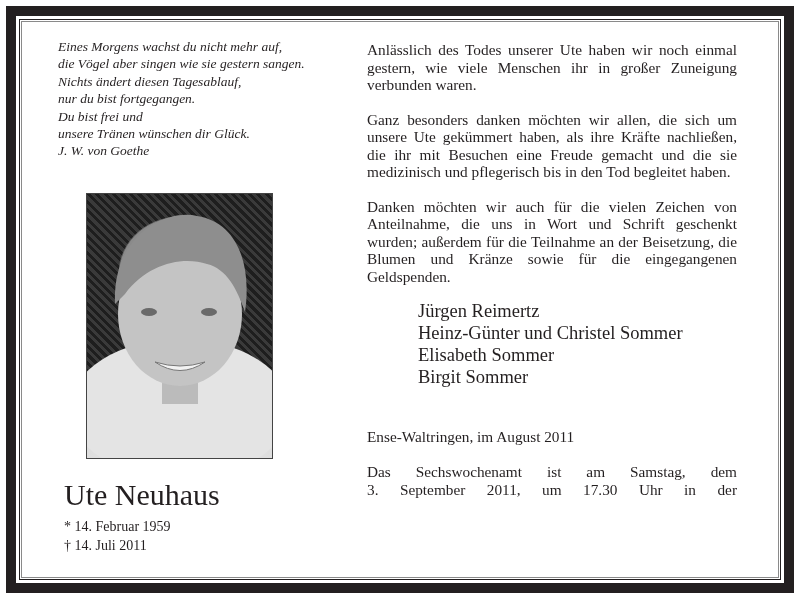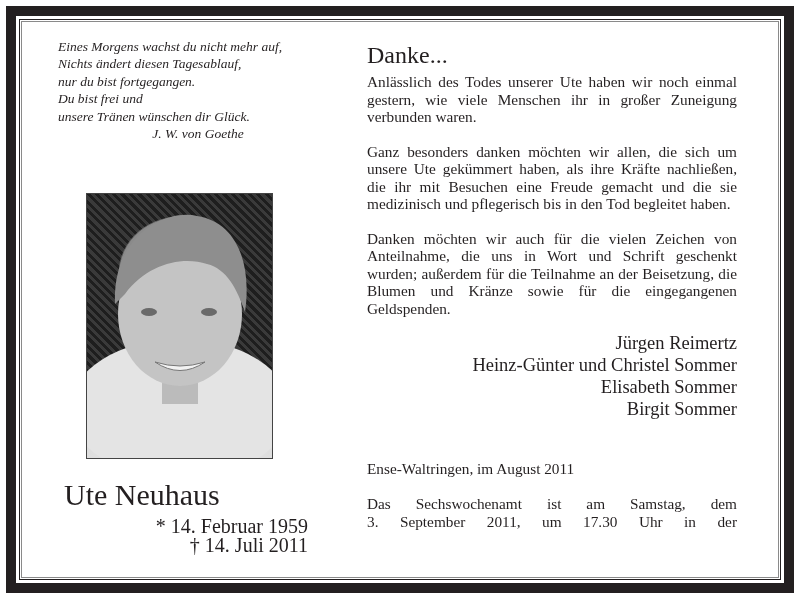--- a/index.html
+++ b/index.html
@@ -5,49 +5,50 @@
   html, body { margin:0; padding:0; background:#ffffff; }
   body { width:800px; height:599px; position:relative; overflow:hidden;
          font-family:"Liberation Serif","DejaVu Serif",serif; color:#231f20; }
   .frame-outer { position:absolute; left:6px; top:6px; width:788px; height:587px;
                  background:#231f20; box-sizing:border-box; }
   .frame-gap { position:absolute; left:16px; top:16px; width:768px; height:567px; background:#fff; }
   .frame-inner { position:absolute; left:19px; top:19px; width:762px; height:561px;
                  box-sizing:border-box; border:1.5px solid #231f20; outline:1.5px solid #8a8a8a; outline-offset:-3px; background:#fff; }
   .poem { position:absolute; left:58px; top:38px; width:280px; font-style:italic; font-size:13.5px; line-height:17.4px; }
   .poem div { white-space:nowrap; }
-  .poem .author { text-align:center; margin-top:0px; }
+  .poem .author { text-align:left; margin-top:0px; }
   .photo { position:absolute; left:86px; top:193px; width:187px; height:266px; box-sizing:border-box;
            border:1px solid #444; overflow:hidden;
            background:
              radial-gradient(ellipse 38% 32% at 50% 45%, #cfcfcf 0%, #bdbdbd 60%, transparent 62%),
              radial-gradient(ellipse 46% 30% at 50% 30%, #9d9d9d 0%, #8a8a8a 70%, transparent 72%),
              radial-gradient(ellipse 80% 30% at 50% 105%, #e8e8e8 0%, #dcdcdc 80%, transparent 82%),
              repeating-linear-gradient(45deg, #1e1e1e 0 3px, #3a3a3a 3px 6px); }
   .photo svg { position:absolute; left:0; top:0; }
   .name { position:absolute; left:64px; top:478px; width:244px; font-size:30px; line-height:34px; }
-  .dates { position:absolute; left:64px; top:517px; width:244px; text-align:right; font-size:20px; line-height:19px; }
+  .dates { position:absolute; left:64px; top:517px; width:244px; text-align:left; font-size:14px; line-height:19px; }
   .right { position:absolute; left:367px; top:41px; width:370px; }
   .title { font-size:24px; line-height:28px; margin-bottom:4px; }
   .para { font-size:15.3px; line-height:17.5px; text-align:justify; text-align-last:left; margin:0 0 17px 0; }
-  .names { margin-left:51px; font-size:18.5px; line-height:22px; margin-top:-2px; margin-bottom:14px;text-align:right; }
+  .names { margin-left:51px; font-size:18.5px; line-height:22px; margin-top:-2px; margin-bottom:14px; }
   .names div { white-space:nowrap; }
   .place { font-size:15.3px; line-height:18px; margin-bottom:17px;margin-top:40px; }
   .last { text-align:justify; }
   .last span.l { display:block; text-align:justify; text-align-last:justify; }
 </style>
 </head>
 <body>
 
 <div class="frame-outer"></div>
 <div class="frame-gap"></div>
 <div class="frame-inner"></div>
 
 <div class="poem">
   <div>Eines Morgens wachst du nicht mehr auf,</div>
+  <div>die Vögel aber singen wie sie gestern sangen.</div>
   <div>Nichts ändert diesen Tagesablauf,</div>
   <div>nur du bist fortgegangen.</div>
   <div>Du bist frei und</div>
   <div>unsere Tränen wünschen dir Glück.</div>
   <div class="author">J. W. von Goethe</div>
 </div>
 
 <div class="photo" title="Portrait photo of Ute Neuhaus (black and white)">
   <svg width="187" height="266" viewBox="0 0 187 266">
     <ellipse cx="93" cy="215" rx="110" ry="70" fill="#e4e4e4"></ellipse>
@@ -60,21 +61,20 @@
   </svg>
 </div>
 
 <div class="name">Ute Neuhaus</div>
 <div class="dates">
   <div>* 14. Februar 1959</div>
   <div>† 14. Juli 2011</div>
 </div>
 
 <div class="right">
-  <div class="title">Danke...</div>
   <p class="para">Anlässlich des Todes unserer Ute haben wir noch einmal gestern, wie viele Menschen ihr in großer Zuneigung verbunden waren.</p>
   <p class="para">Ganz besonders danken möchten wir allen, die sich um unsere Ute gekümmert haben, als ihre Kräfte nachließen, die ihr mit Besuchen eine Freude gemacht und die sie medizinisch und pflegerisch bis in den Tod begleitet haben.</p>
   <p class="para">Danken möchten wir auch für die vielen Zeichen von Anteilnahme, die uns in Wort und Schrift geschenkt wurden; außerdem für die Teilnahme an der Beisetzung, die Blumen und Kränze sowie für die eingegangenen Geldspenden.</p>
   <div class="names">
     <div>Jürgen Reimertz</div>
     <div>Heinz-Günter und Christel Sommer</div>
     <div>Elisabeth Sommer</div>
     <div>Birgit Sommer</div>
   </div>
   <div class="place">Ense-Waltringen, im August 2011</div>

